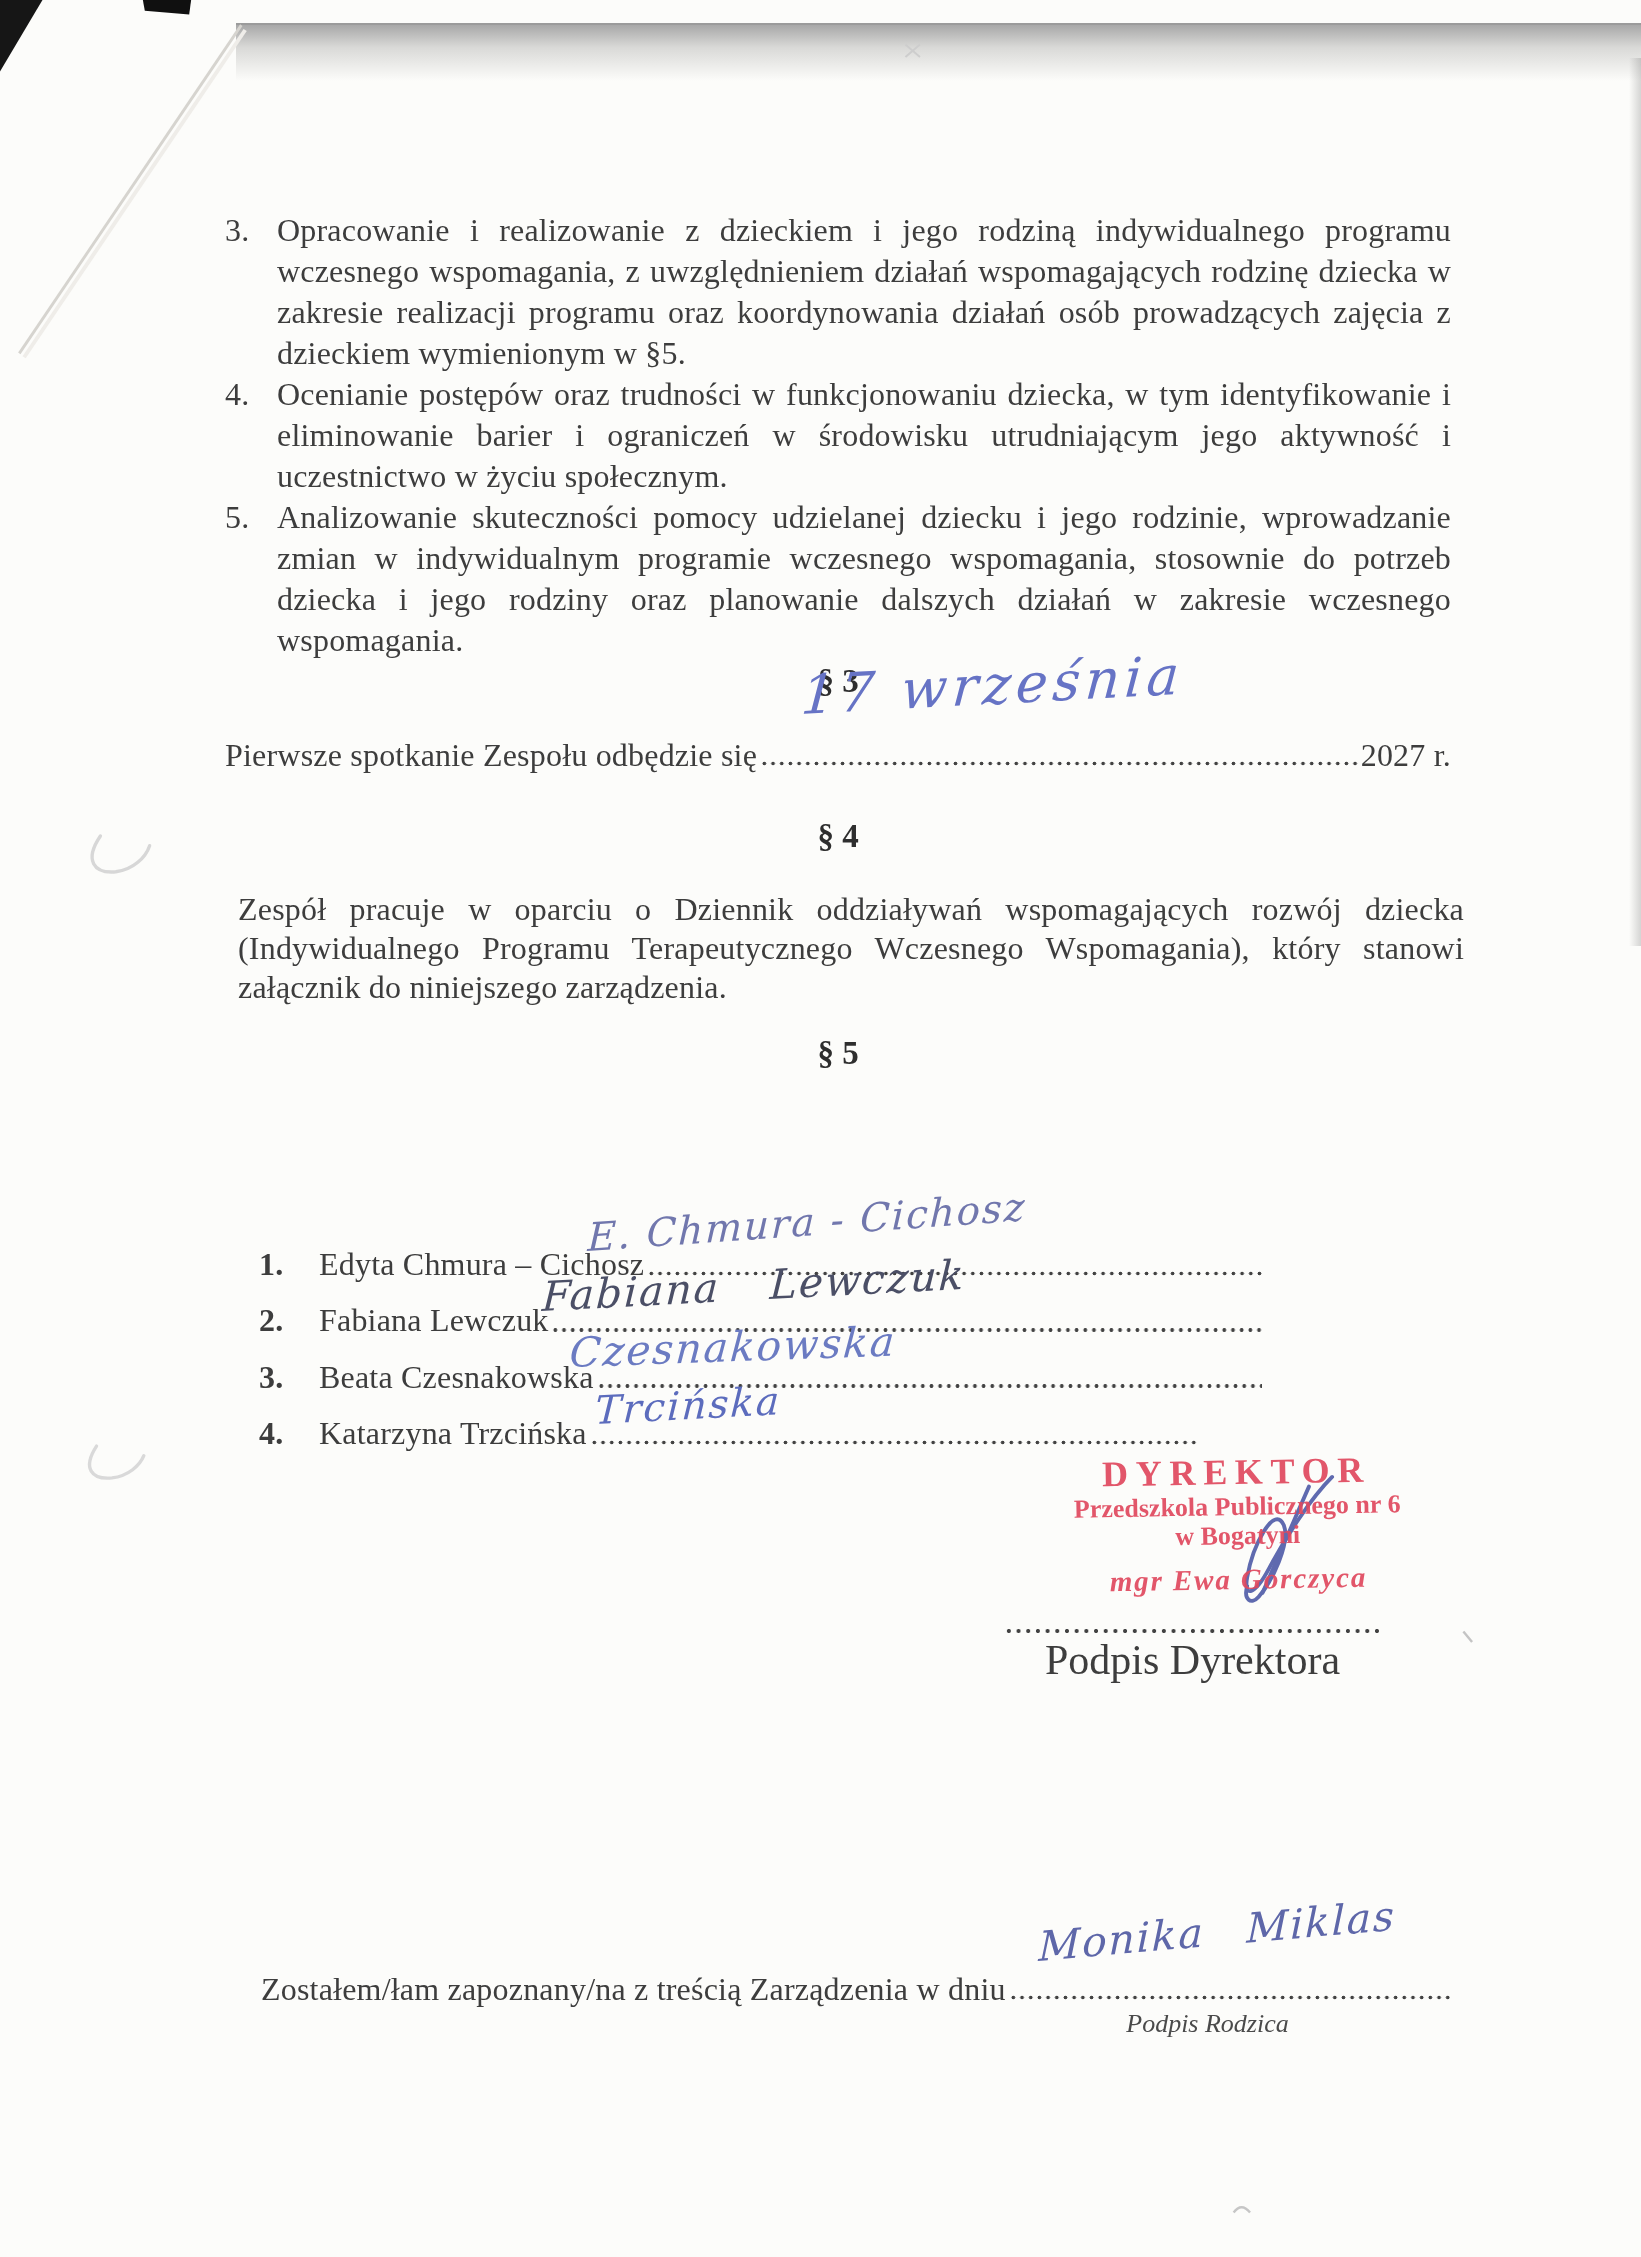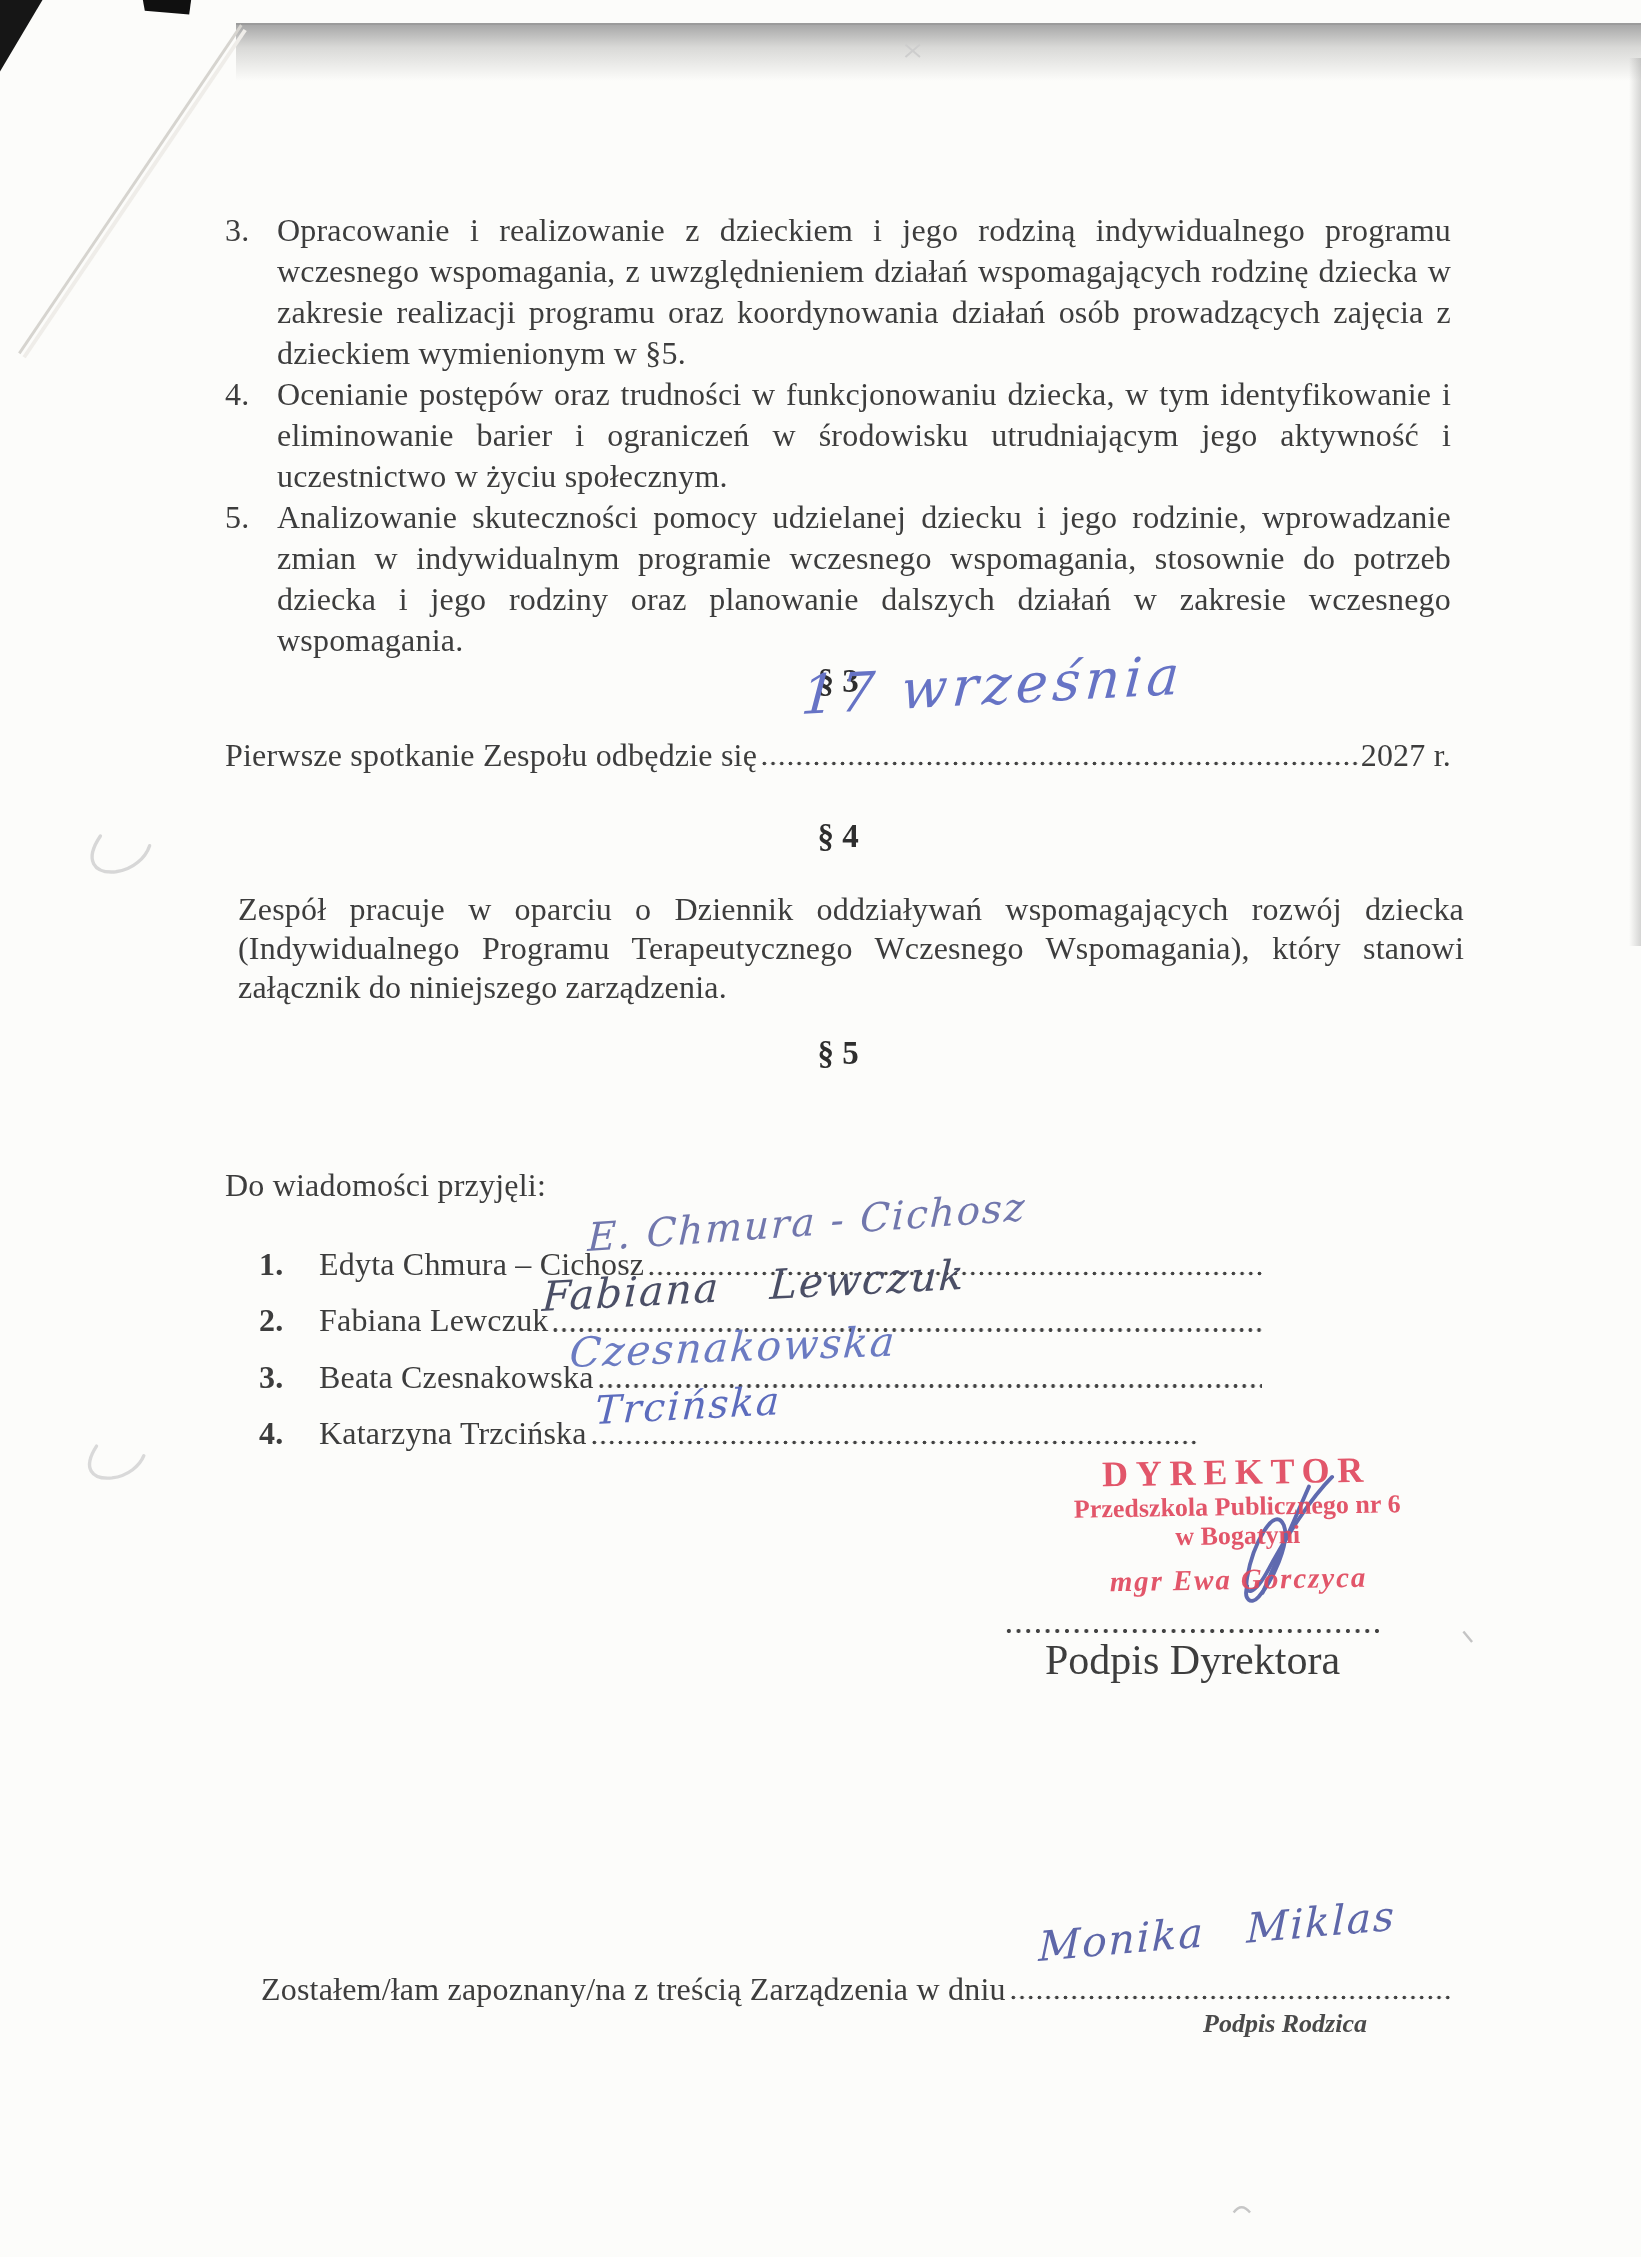--- a/index.html
+++ b/index.html
@@ -69,22 +69,22 @@
   .stamp .s3{font-size:26px;font-weight:bold;line-height:29px;}
   .stamp .s4{font-size:29px;font-weight:bold;font-style:italic;line-height:31px;margin-top:13.5px;letter-spacing:1.9px;}
   .dotline{
     position:absolute;left:1004px;top:1624px;width:377px;height:13.5px;
     background-image:radial-gradient(circle,#424242 1.7px,rgba(0,0,0,0) 2.3px);
     background-size:9.7px 13.5px;background-repeat:repeat-x;background-position:left bottom;
   }
   .dir-label{position:absolute;left:1004px;top:1641px;width:377px;text-align:center;font-size:42px;line-height:39px;}
   .footrow{top:1970px;left:229px;width:1192px;display:flex;align-items:baseline;margin-left:32px;}
   .parent-label{
-    position:absolute;left:1048px;top:2008px;width:319px;text-align:right;
-    font-size:26px;font-style:italic;color:#4a4a4a;line-height:31px;font-weight:bold;
+    position:absolute;left:1048px;top:2008px;width:319px;text-align:center;
+    font-size:26px;font-style:italic;color:#4a4a4a;line-height:31px;
   }
 </style>
 </head>
 <body>
 
 <div class="scan">
 
   <div class="top-shade"></div>
   <div class="right-shade"></div>
 
@@ -125,21 +125,20 @@
     <span class="dots"></span>
     <span>2027 r.</span>
   </div>
   <div class="hw hw-date">17 września</div>
 
   <div class="sec-head" style="top:816px">§ 4</div>
   <div class="para just" style="top:890px">Zespół pracuje w oparciu o Dziennik oddziaływań wspomagających rozwój dziecka (Indywidualnego Programu Terapeutycznego Wczesnego Wspomagania), który stanowi załącznik do niniejszego zarządzenia.</div>
 
   <div class="sec-head" style="top:1033px">§ 5</div>
 
-  <div class="para" style="top:1166px">Do wiadomości przyjęli:</div>
 
   <div class="sigrows">
     <div class="sigrow">
       <span class="snum">1.</span>
       <span>Edyta Chmura – Cichosz</span>
       <span class="dots"></span>
     </div>
     <div class="sigrow">
       <span class="snum">2.</span>
       <span>Fabiana Lewczuk</span>

